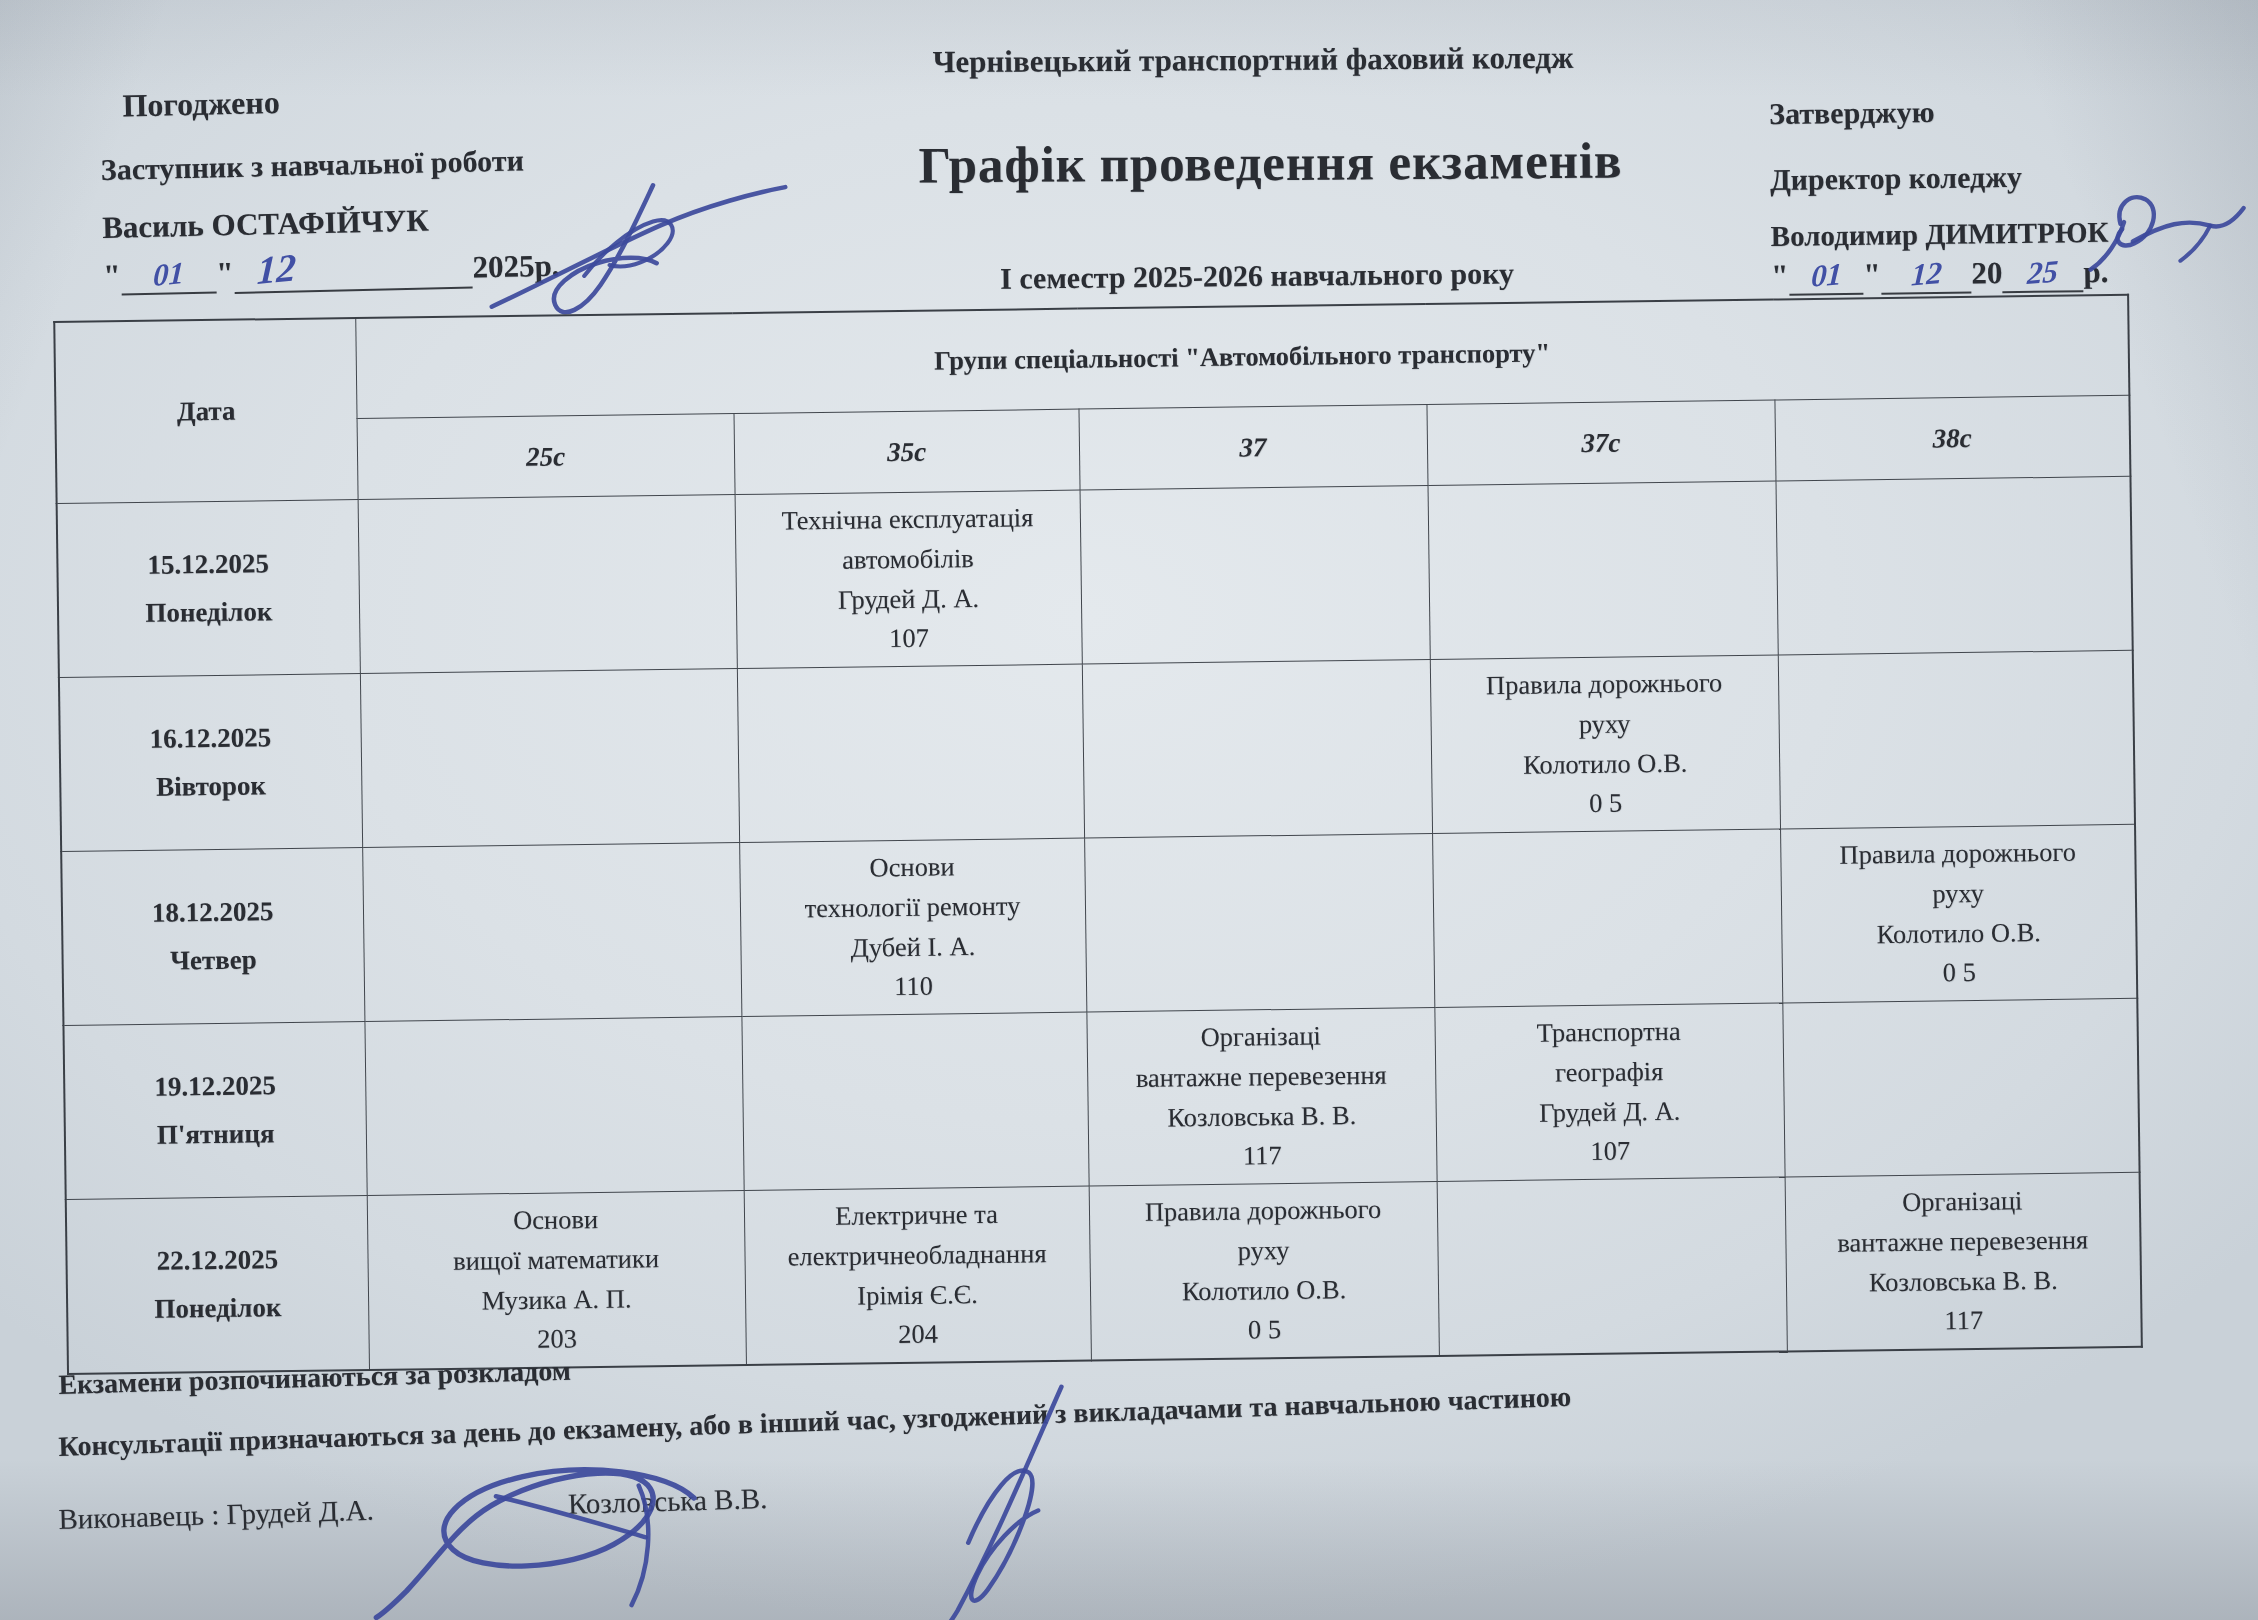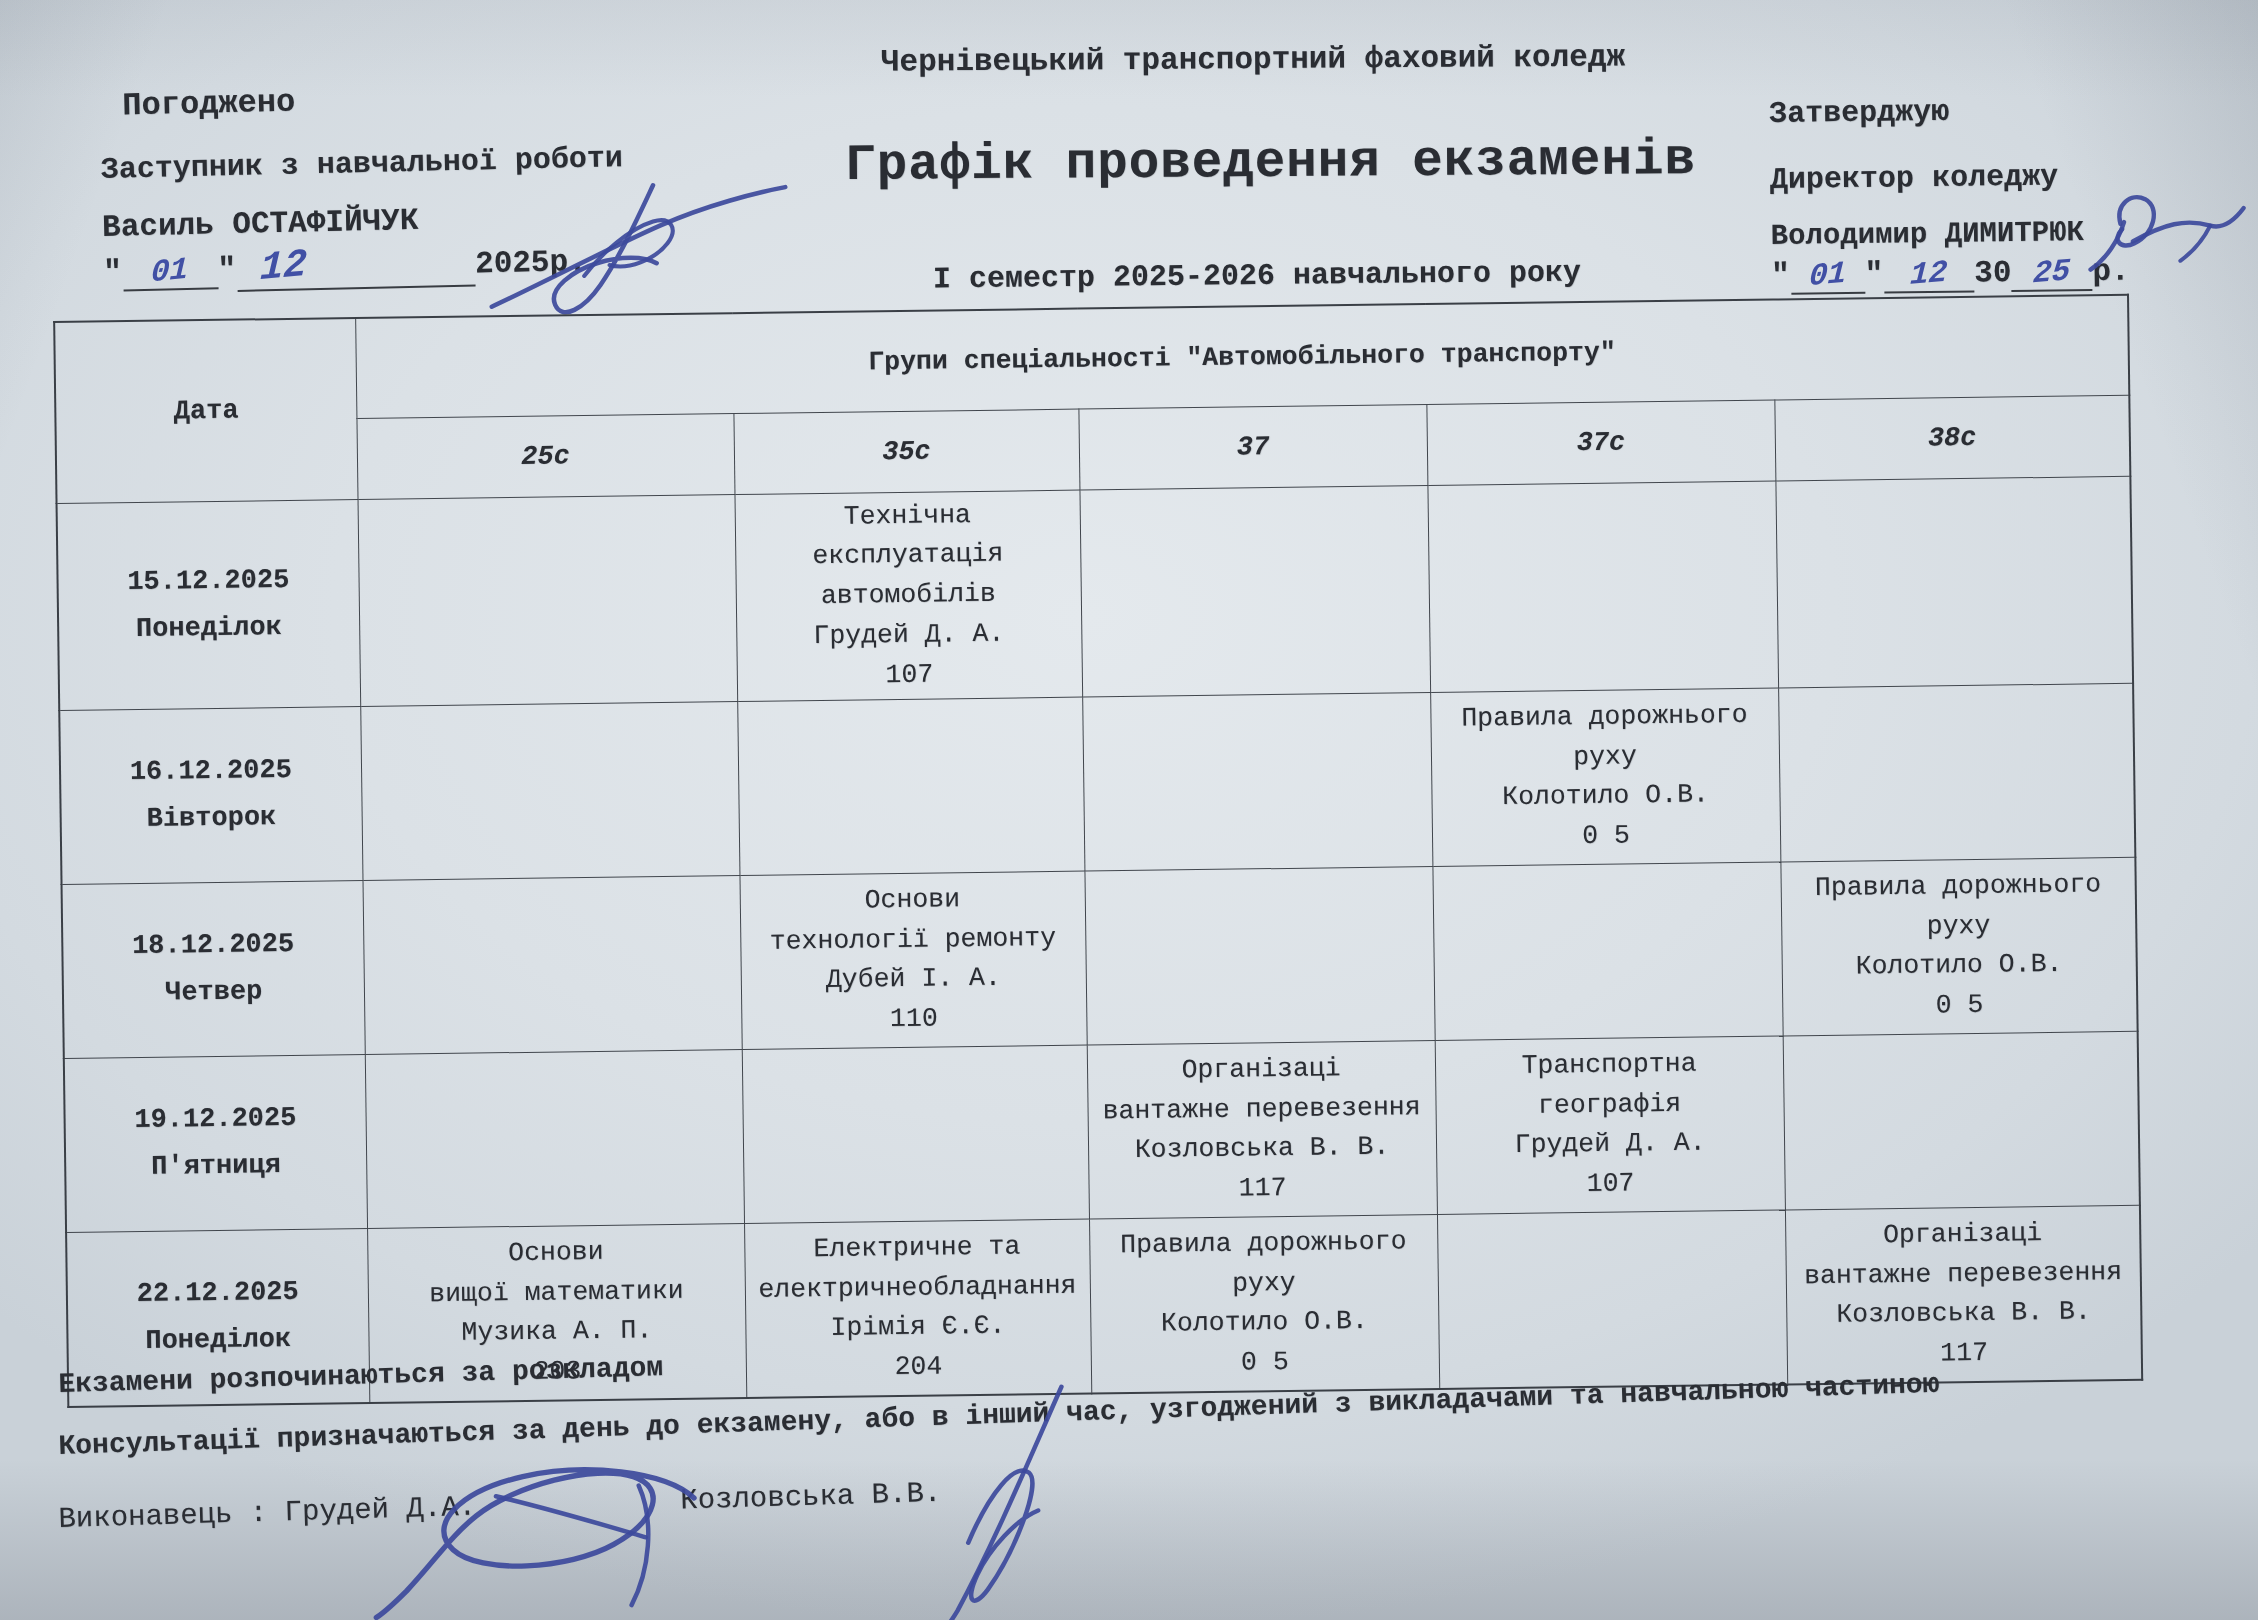--- a/index.html
+++ b/index.html
@@ -1,18 +1,18 @@
 <!DOCTYPE html>
 <html style="font-size:14px"><head>
 <meta charset="utf-8">
 <style>
   html,body{margin:0;padding:0;background:#c6cdd4;}
   .paper{
     position:relative;width:2258px;height:1621px;overflow:hidden;
-    font-family:Liberation Mono, monospace;color:#2a2d33;
+    font-family:Liberation Serif, serif;color:#2a2d33;
     background:
       linear-gradient(110deg, rgba(90,98,110,0.10) 0%, rgba(0,0,0,0) 6%),
       linear-gradient(250deg, rgba(90,98,110,0.16) 0%, rgba(0,0,0,0) 9%),
       linear-gradient(to bottom, rgba(0,0,0,0) 90%, rgba(70,76,88,0.22) 100%),
       linear-gradient(to top, rgba(0,0,0,0) 94%, rgba(120,128,140,0.10) 100%),
       radial-gradient(ellipse 1500px 1015px at 48% 38%, #e4e9ed 0%, #dbe1e6 50%, #d3dae0 78%, #c9d1d8 100%);
     text-shadow:0.4px 0.4px 0.8px rgba(46,50,58,0.28);
   }
   .abs{position:absolute;}
   
@@ -71,21 +71,21 @@
     <div class="dateline"><span class="q">"</span><span class="blank w1"><span class="hand">01</span></span><span class="q">"</span><span class="blank w2"><span class="hand big">12</span></span><span>2025р.</span></div>
   </div>
 
   <div class="abs title">Графік проведення екзаменів</div>
   <div class="abs semester">І семестр  2025-2026 навчального року</div>
 
   <div class="abs block-right">
     <div class="b1">Затверджую</div>
     <div class="b2">Директор коледжу</div>
     <div class="b3">Володимир ДИМИТРЮК</div>
-    <div class="dateline"><span class="q">"</span><span class="blank rw1"><span class="hand">01</span></span><span class="q">"</span><span class="blank rw2"><span class="hand">12</span></span><span>30</span><span class="blank rw3"><span class="hand">25</span></span><span>р.</span></div>
+    <div class="dateline"><span class="q">"</span><span class="blank rw1"><span class="hand">01</span></span><span class="q">"</span><span class="blank rw2"><span class="hand">12</span></span><span>20</span><span class="blank rw3"><span class="hand">25</span></span><span>р.</span></div>
   </div>
 
   <svg class="sig" style="left:475px;top:169px;" width="318" height="154" viewBox="0 0 350 170">
     <path stroke-width="5" d="M18 152 C70 128 150 86 205 62 C255 40 310 26 342 20"></path>
     <path stroke-width="5" d="M196 18 C180 52 160 96 138 128 C120 154 96 168 88 150 C80 132 108 112 134 104 C160 96 186 96 200 104"></path>
     <path stroke-width="4.5" d="M120 118 C140 92 170 66 196 58 C216 52 224 66 212 82 C198 100 168 112 148 106"></path>
   </svg>
   <svg class="sig" style="left:2080px;top:184px;" width="176" height="99" viewBox="0 0 200 110">
     <path stroke-width="5" d="M12 96 C30 84 44 62 50 42"></path>
     <path stroke-width="5" d="M46 44 C40 22 58 8 74 16 C92 26 84 56 62 66 C46 74 36 62 48 50"></path>

